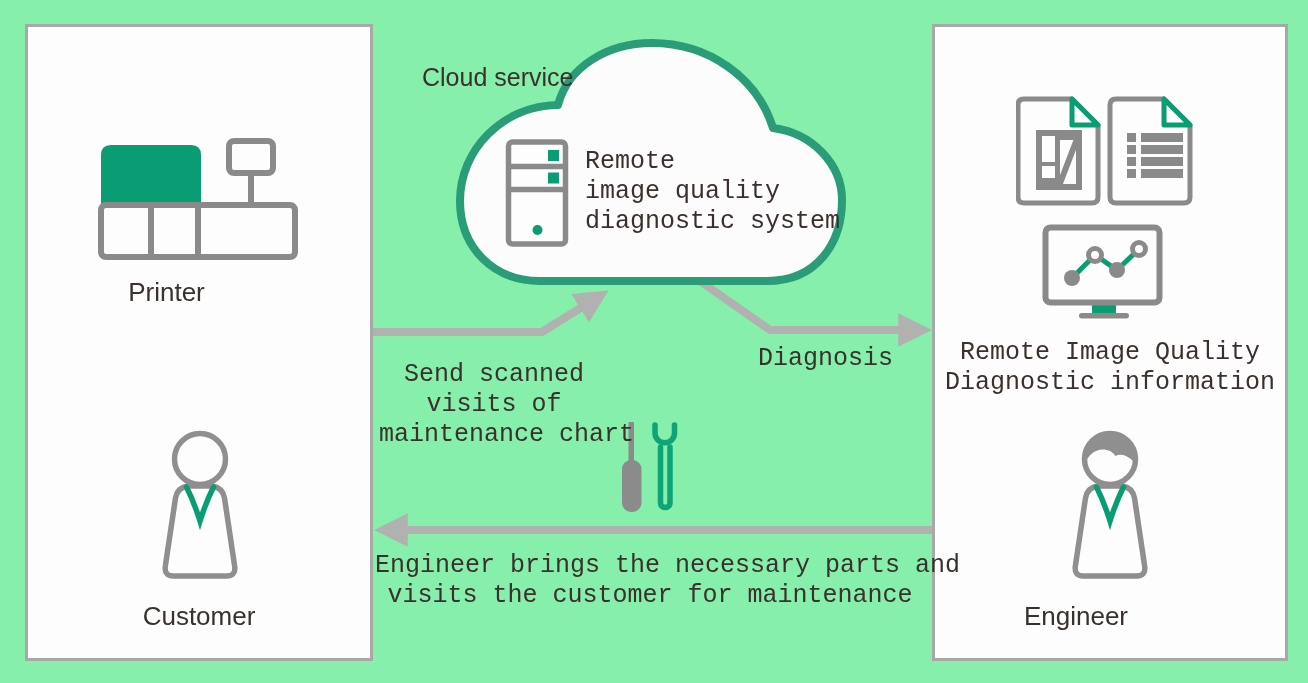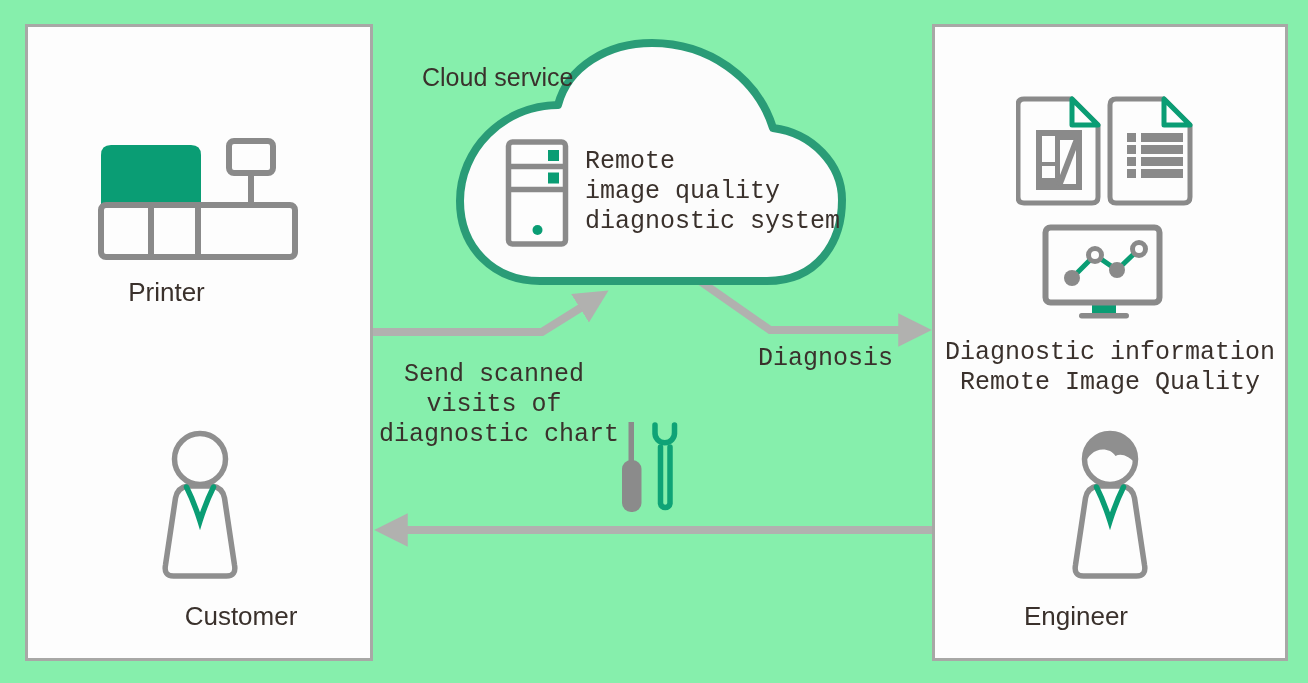--- a/index.html
+++ b/index.html
@@ -123,30 +123,34 @@
   </svg>
 
   <div class="txt" style="left:422px;top:62px;">Cloud service</div>
   <div class="txt lines" style="left:585px;top:147px;">
     <span>Remote</span>
     <span>image quality</span>
     <span>diagnostic system</span>
   </div>
 
   <div class="txt label center" style="left:25px;top:277px;width:283px;">Printer</div>
-  <div class="txt label center" style="left:25px;top:601px;width:348px;padding-left:42px;">Customer</div>
+  <div class="txt label center" style="left:25px;top:601px;width:348px;">Customer</div>
 
   <div class="txt lines center" style="left:932px;top:338px;width:356px;">
+    <span>Remote Image Quality</span>
     <span>Diagnostic information</span>
-    <span>Remote Image Quality</span>
   </div>
   <div class="txt label center" style="left:932px;top:601px;width:288px;">Engineer</div>
 
   <div class="txt lines center" style="left:379px;top:344px;width:230px;margin-top:16px;">
     <span>Send scanned</span>
     <span>visits of</span>
-    <span>diagnostic chart</span>
+    <span>maintenance chart</span>
   </div>
   <div class="txt lines center" style="left:633px;top:344px;width:260px;text-align:right;">
     <span>Diagnosis</span>
+  </div>
+  <div class="txt lines center" style="left:375px;top:551px;width:550px;">
+    <span>Engineer brings the necessary parts and</span>
+    <span>visits the customer for maintenance</span>
   </div>
 
 </div>
 
 </body></html>

